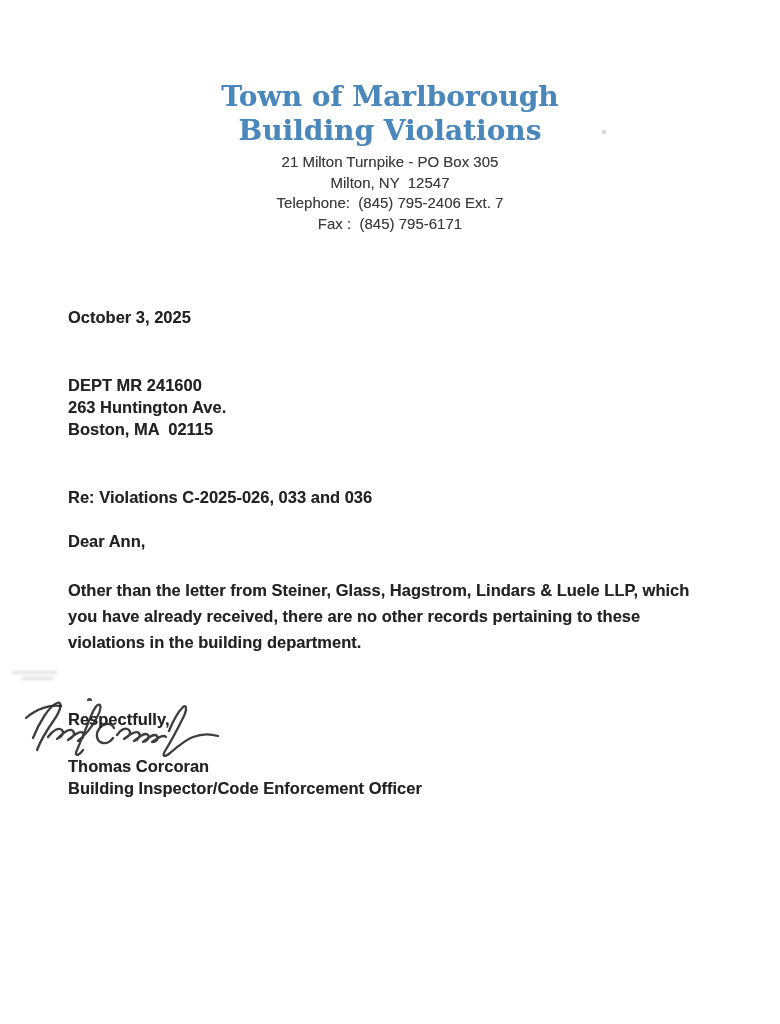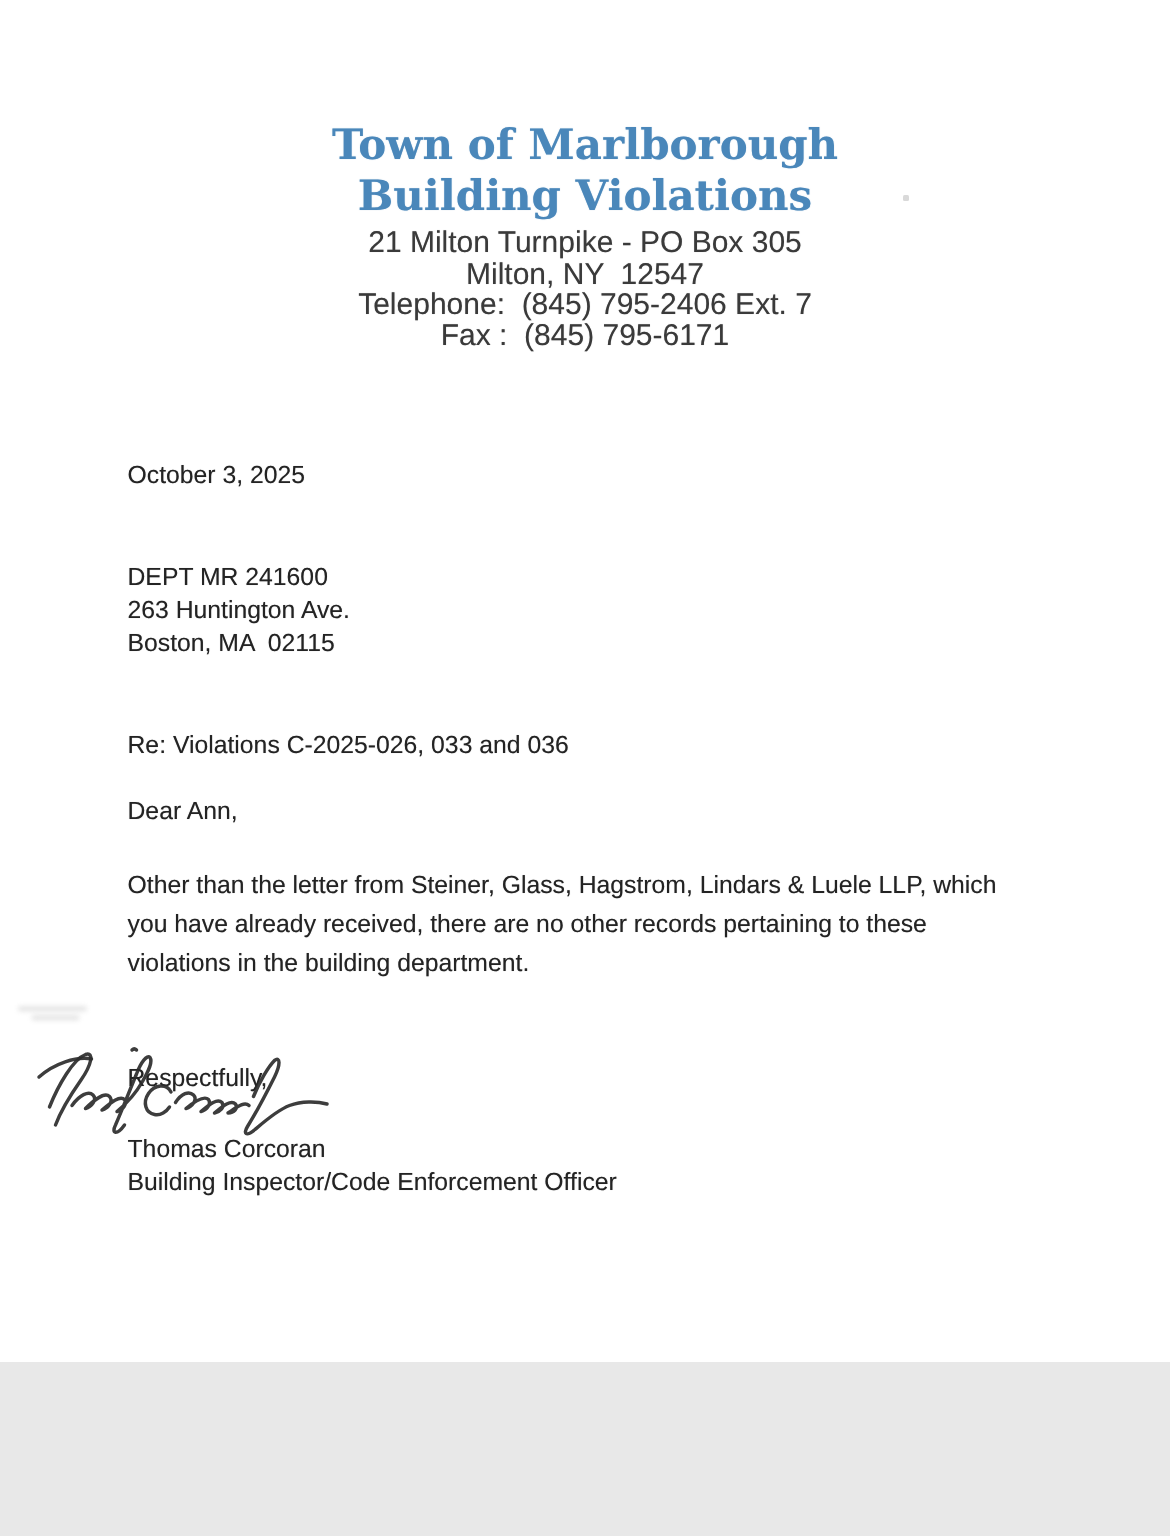--- a/index.html
+++ b/index.html
@@ -3,21 +3,21 @@
 <meta charset="utf-8">
 <style>
   html, body {
     margin: 0;
     padding: 0;
     background: #e8e8e8;
   }
   .page {
     position: relative;
     width: 780px;
-    height: 908px;
+    height: 1024px;
     margin: 0 auto;
     background: #ffffff;
     overflow: hidden;
     font-family: "Liberation Sans", sans-serif;
     color: #232323;
   }
   .txt {
     white-space: pre-wrap;
     text-shadow: 0 0 0.5px rgba(50,50,50,0.45);
   }
@@ -32,26 +32,26 @@
   .org-line {
     font-family: "DejaVu Serif", "Liberation Serif", serif;
     font-weight: bold;
     font-size: 28px;
     line-height: 34px;
     color: #4a87ba;
     text-shadow: 0 0 0.6px rgba(74,135,186,0.5);
   }
   .letterhead-info {
     margin-top: 4px;
-    font-size: 20px;
+    font-size: 15px;
     line-height: 20.5px;
     color: #3a3a3a;
   }
   
-  .block { position: absolute; left: 85px; font-size: 16.5px; }
+  .block { position: absolute; left: 68px; font-size: 16.5px; font-weight: bold; }
   .date-line        { top: 308px; }
   .recipient-block  { top: 374px; line-height: 22px; }
   .subject-line     { top: 488px; }
   .salutation-line  { top: 532px; text-align: center; }
   .body-paragraph   { top: 577px; width: 640px; line-height: 26px; }
   .closing-line     { top: 666px; margin-top: 44px; }
   .signer-name      { top: 757px; }
   .signer-title     { top: 779px; }
   
   .signature-wrap {

